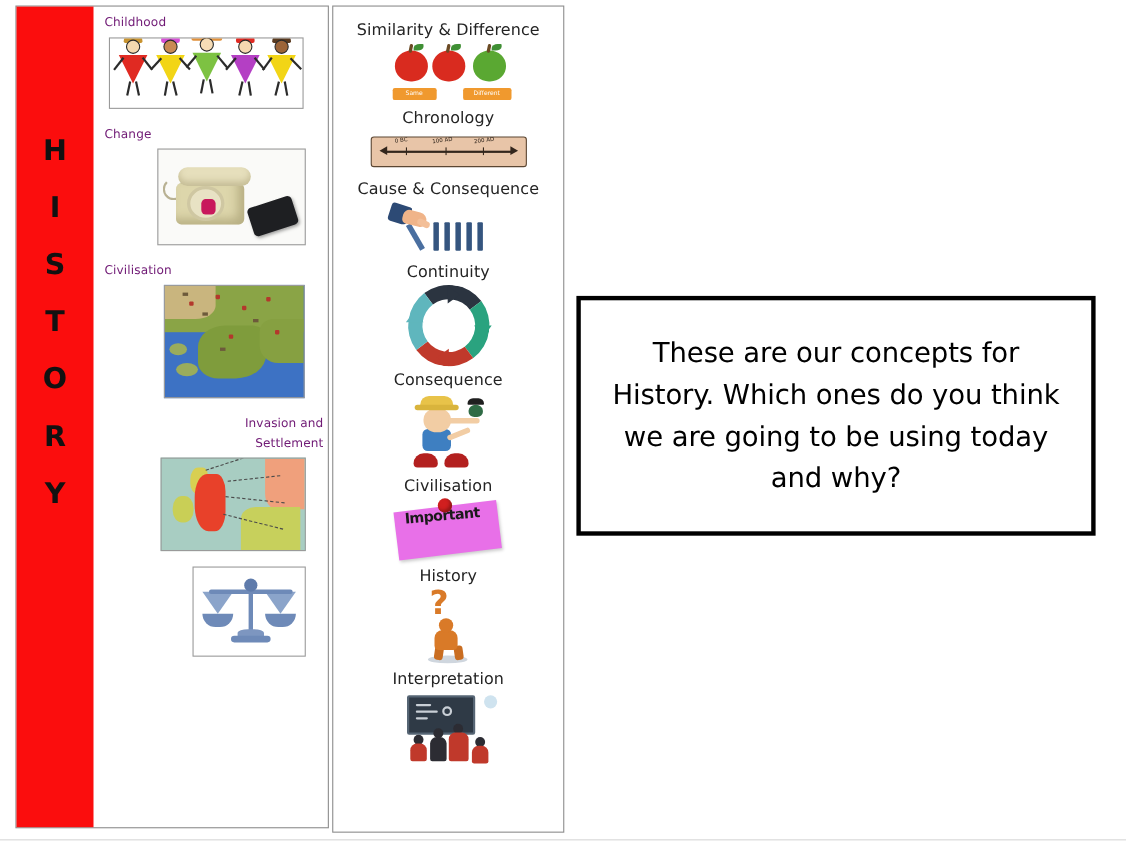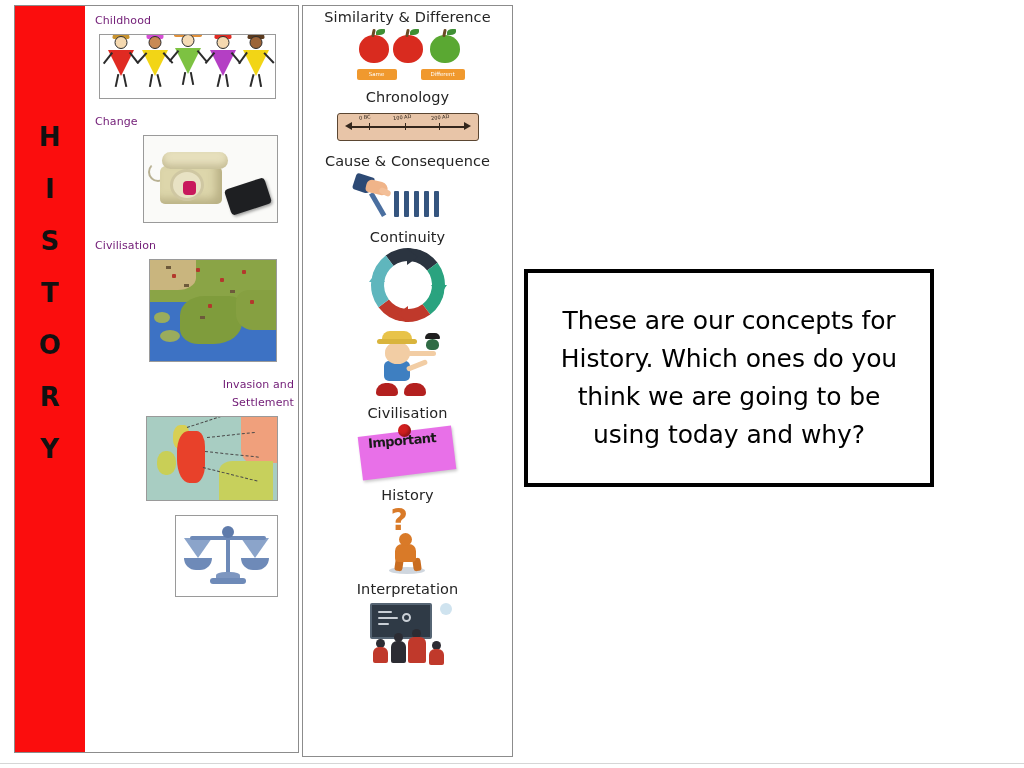--- a/index.html
+++ b/index.html
@@ -181,21 +181,21 @@
     position: absolute;
     left: 302px;
     top: 5px;
     width: 211px;
     height: 752px;
     border: 1px solid #8c8c8c;
     background: #ffffff;
     padding-top: 3px;
   }
 
-  .mid-item { width: 100%; text-align: center; }
+  .mid-item { width: 100%; text-align: center; margin-top: 11px; }
 
   .mid-label {
     font-family: "DejaVu Sans", sans-serif;
     font-size: 14.5px;
     color: #242424;
     line-height: 17px;
     letter-spacing: 0.1px;
   }
 
   .mid-art { position: relative; margin: 1px auto 0; }
@@ -374,21 +374,21 @@
   #int-bubble {
     position: absolute; right: 6px; top: 4px; width: 12px; height: 12px;
     border-radius: 50%; background: #cfe3ef;
   }
 
   
   #prompt-box {
     position: absolute;
     left: 524px;
     top: 269px;
-    width: 410px;
+    width: 472px;
     height: 218px;
     border: 4px solid #000000;
     background: #ffffff;
     display: flex;
     align-items: center;
     justify-content: center;
     padding: 8px 26px;
   }
 
   #prompt-text {
@@ -596,20 +596,21 @@
         <div class="cyc-seg" style="border-bottom-color:#c0392b;transform:rotate(8deg);"></div>
         <div class="cyc-seg" style="border-left-color:#5fb6bd;transform:rotate(8deg);"></div>
         <div class="cyc-arrow" style="left:40px;top:2px;border-top:8px solid transparent;border-bottom:8px solid transparent;border-left:11px solid #2b3440;"></div>
         <div class="cyc-arrow" style="right:2px;top:38px;border-left:8px solid transparent;border-right:8px solid transparent;border-top:11px solid #2aa37f;"></div>
         <div class="cyc-arrow" style="left:30px;bottom:1px;border-top:8px solid transparent;border-bottom:8px solid transparent;border-right:11px solid #c0392b;"></div>
         <div class="cyc-arrow" style="left:2px;top:24px;border-left:8px solid transparent;border-right:8px solid transparent;border-bottom:11px solid #5fb6bd;"></div>
       </div>
     </div>
 
     <div class="mid-item" style="margin-top:4px;">
+      <div class="mid-label">Consequence</div>
       <div class="mid-art" id="art-conseq">
         <div class="pin-shoe" style="left:16px;"></div>
         <div class="pin-shoe" style="left:44px;"></div>
         <div id="pin-body"></div>
         <div id="pin-head"></div>
         <div id="pin-nose"></div>
         <div id="pin-hat"></div>
         <div id="pin-hat-brim"></div>
         <div id="pin-arm"></div>
         <div id="pin-cricket"></div>

